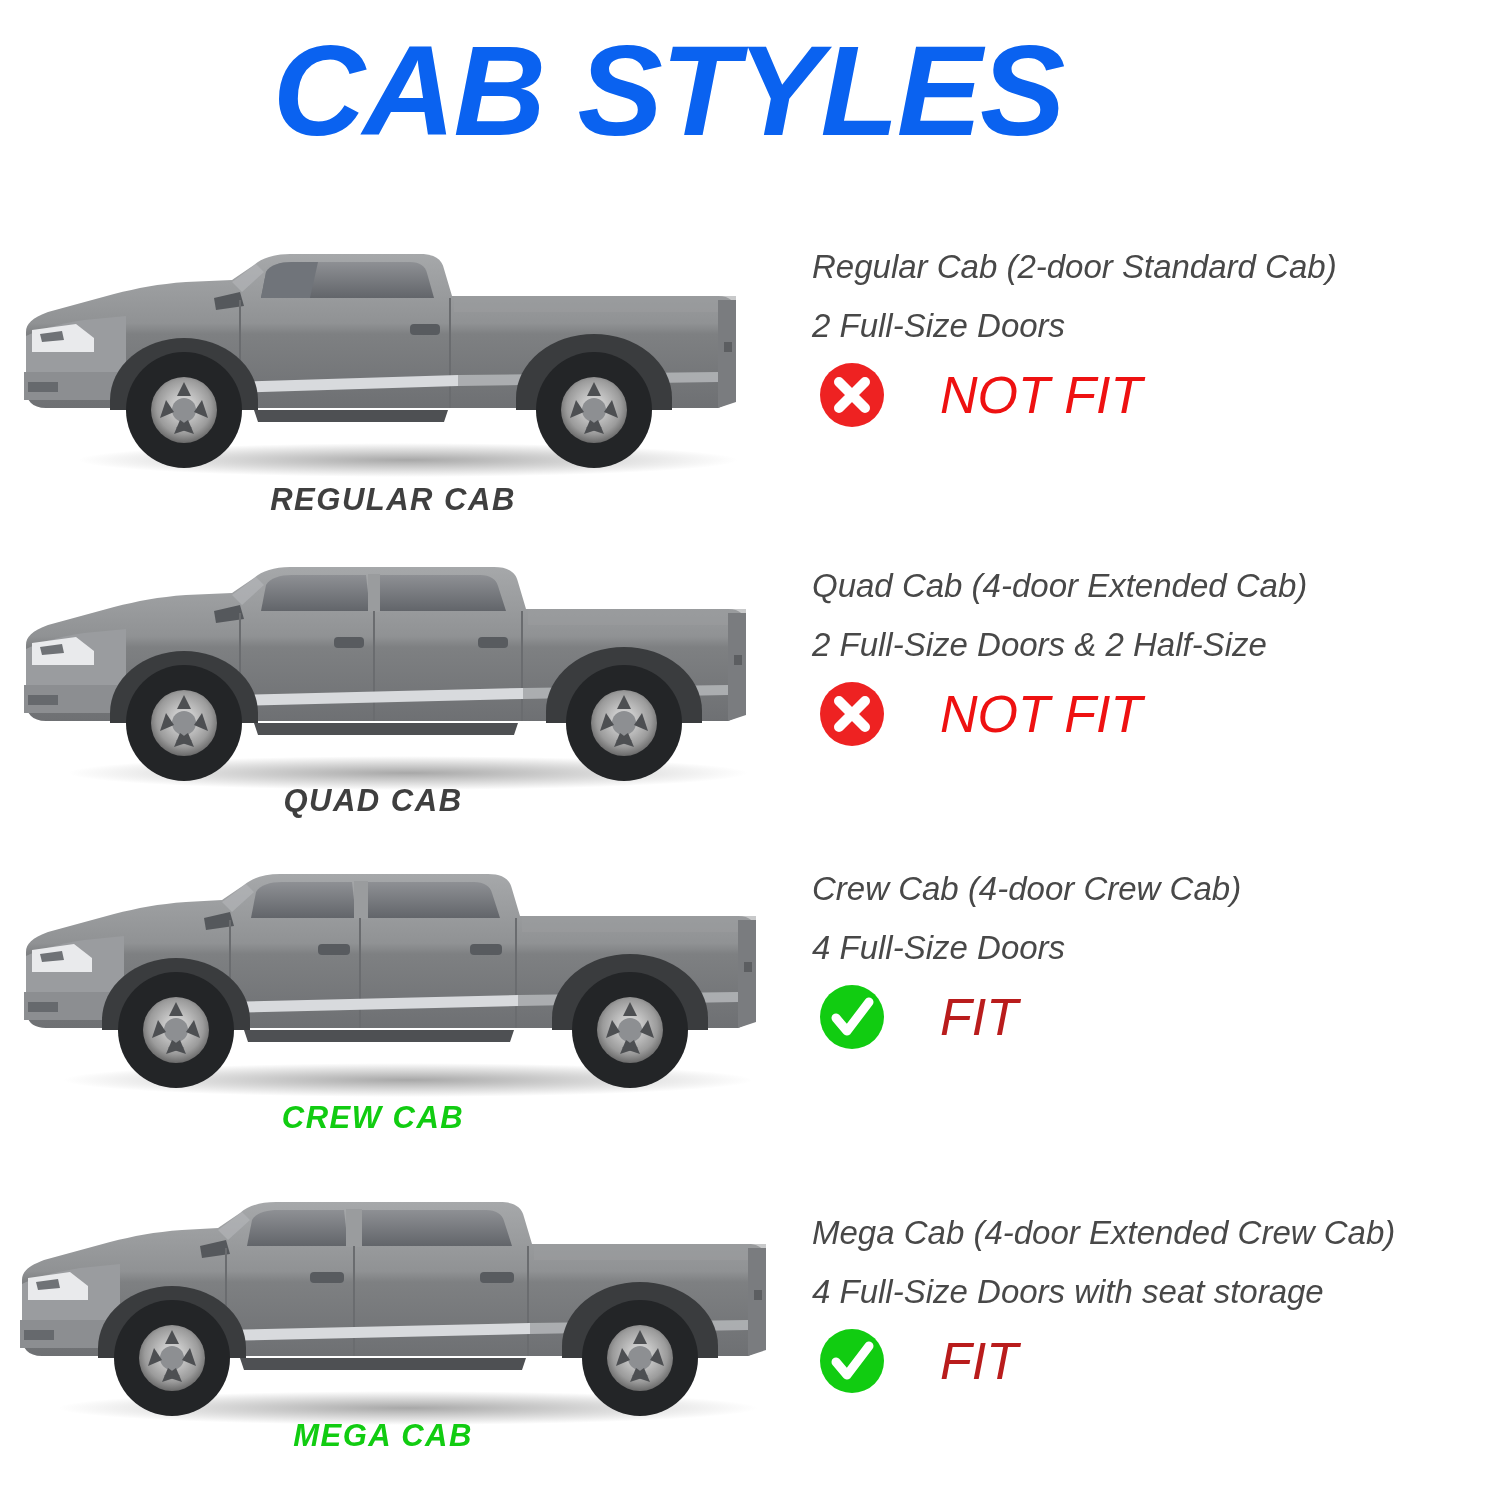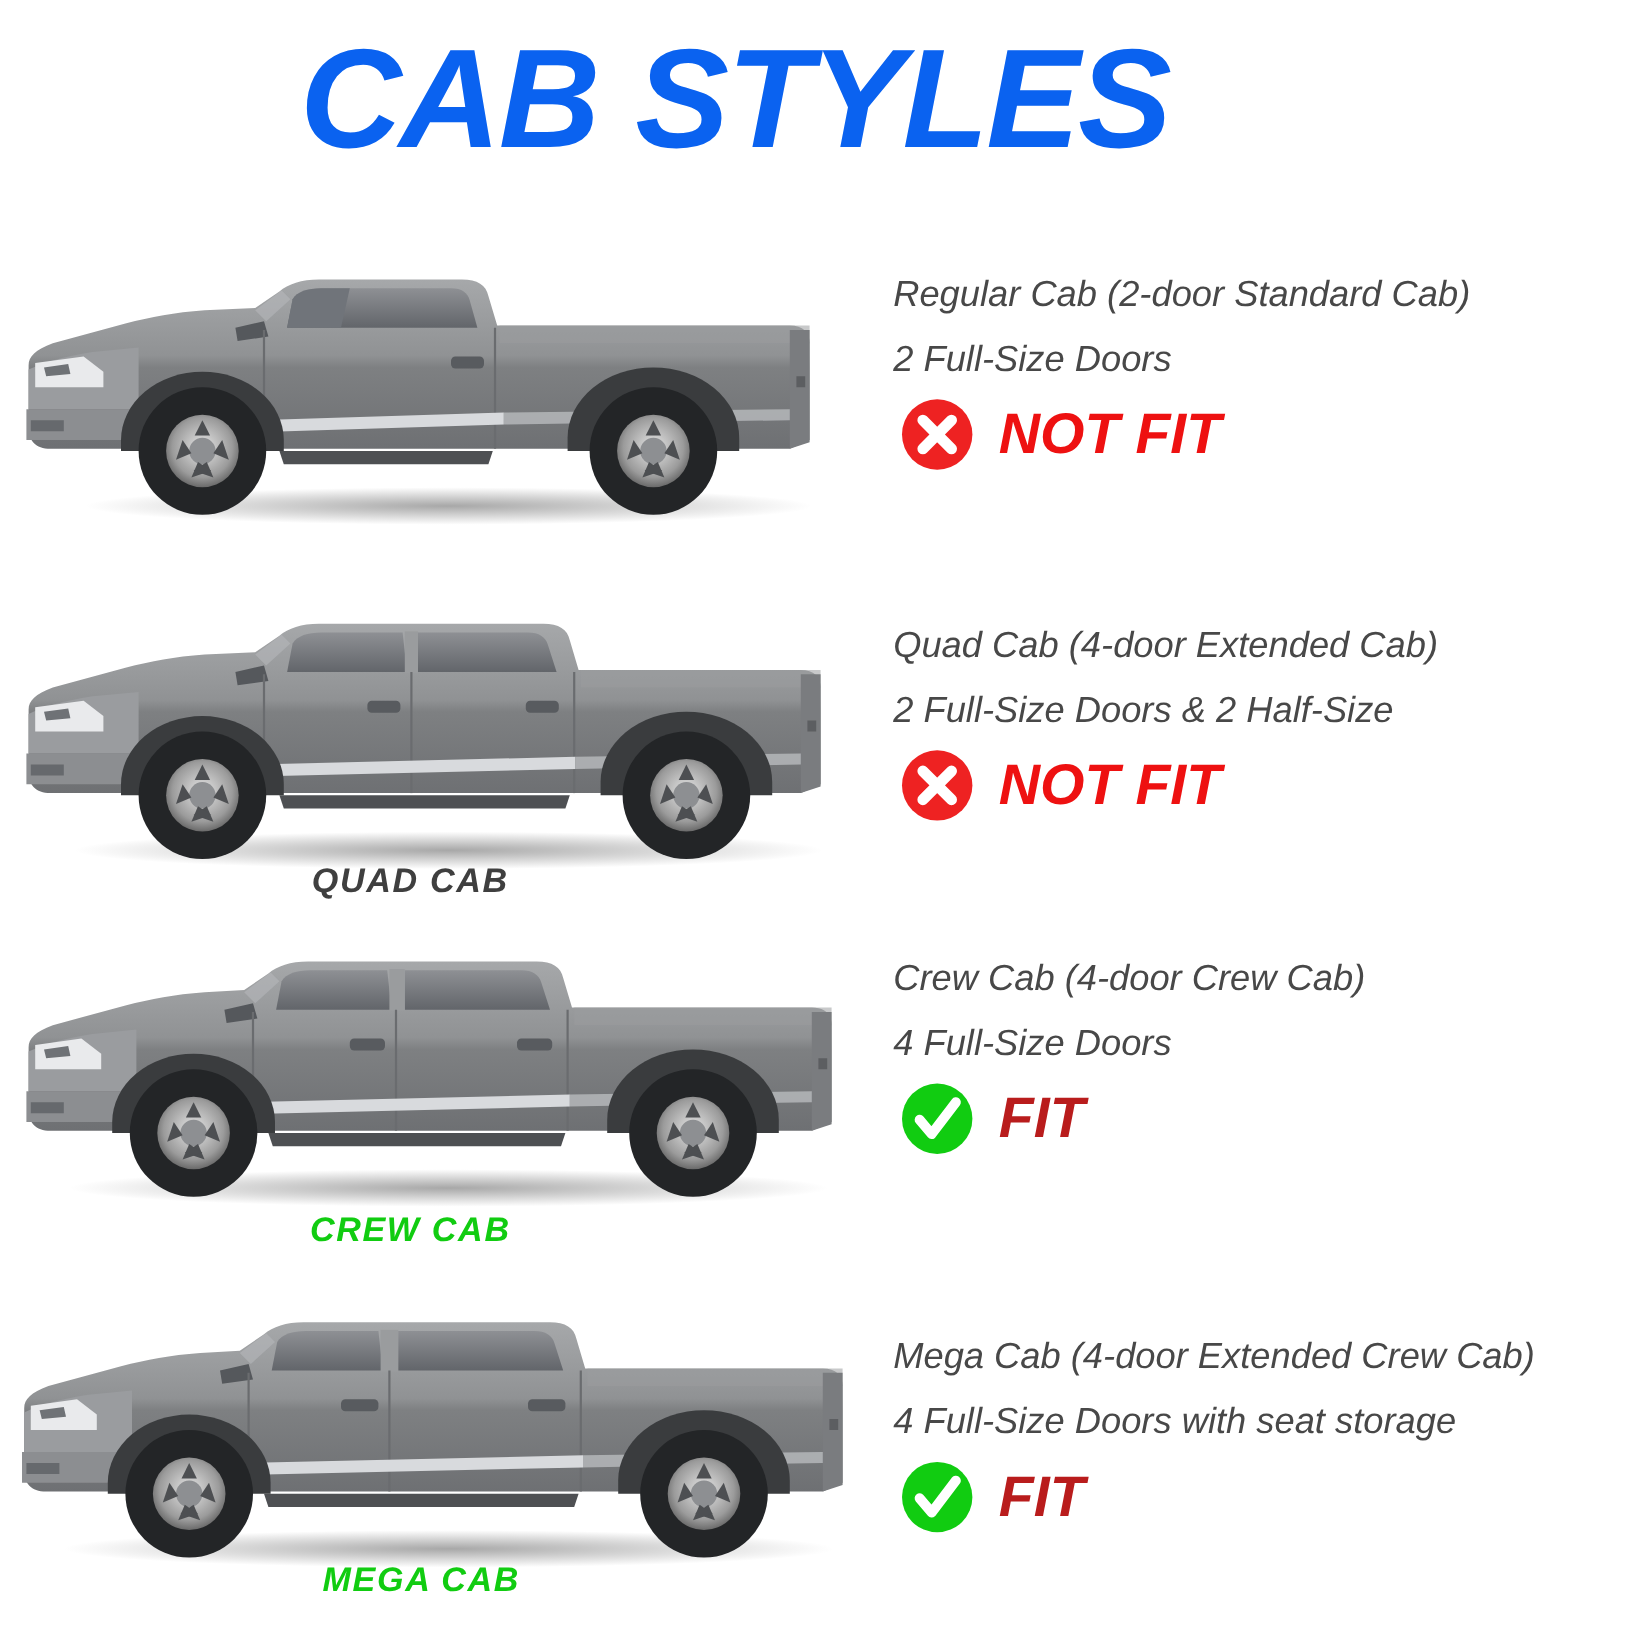--- a/index.html
+++ b/index.html
@@ -114,24 +114,25 @@
   }
   .verdict-icon {
     width: 68px;
     height: 68px;
     flex: 0 0 68px;
     margin-right: 22px;
   }
   .verdict-icon svg { display:block; width:68px; height:68px; }
   .verdict-text {
     font-size: 52px;
-    font-weight: bold;
+    font-weight: normal;
     font-style: italic;
     letter-spacing: 0px;
     white-space: nowrap;
+    margin-left: 32px;
   }
   .verdict-text.notfit { color: #ee1111; }
   .verdict-text.fit    { color: #b91c1c; }
 
   
   .row-0 .info { top: 14px; }
   .row-1 .info { top: 20px; }
   .row-2 .info { top: 16px; }
   .row-3 .info { top: 32px; }
 </style>
@@ -219,20 +220,21 @@
         </g>
         <g fill="#4d4f52">
           <path d="M576,150 l7,14 -14,0 Z"></path>
             <path d="M600,186 l-14,-6 8,-12 Z"></path>
             <path d="M552,186 l14,-6 -8,-12 Z"></path>
           <path d="M586,202 l-6,-14 -12,8 Z"></path>
             <path d="M566,202 l6,-14 12,8 Z"></path>
         </g>
       </svg>
     </div>
+    <div class="cab-label">REGULAR CAB</div>
   </div>
 
   <div class="info">
     <div class="info-title">Regular Cab (2-door Standard Cab)</div>
     <div class="info-sub">2 Full-Size Doors</div>
     <div class="verdict">
       <span class="verdict-icon">
         <svg viewBox="0 0 68 68">
           <circle cx="34" cy="34" r="32" fill="#ee2222"></circle>
           <path d="M21 21 L47 47 M47 21 L21 47" stroke="#ffffff" stroke-width="10" stroke-linecap="round"></path>

